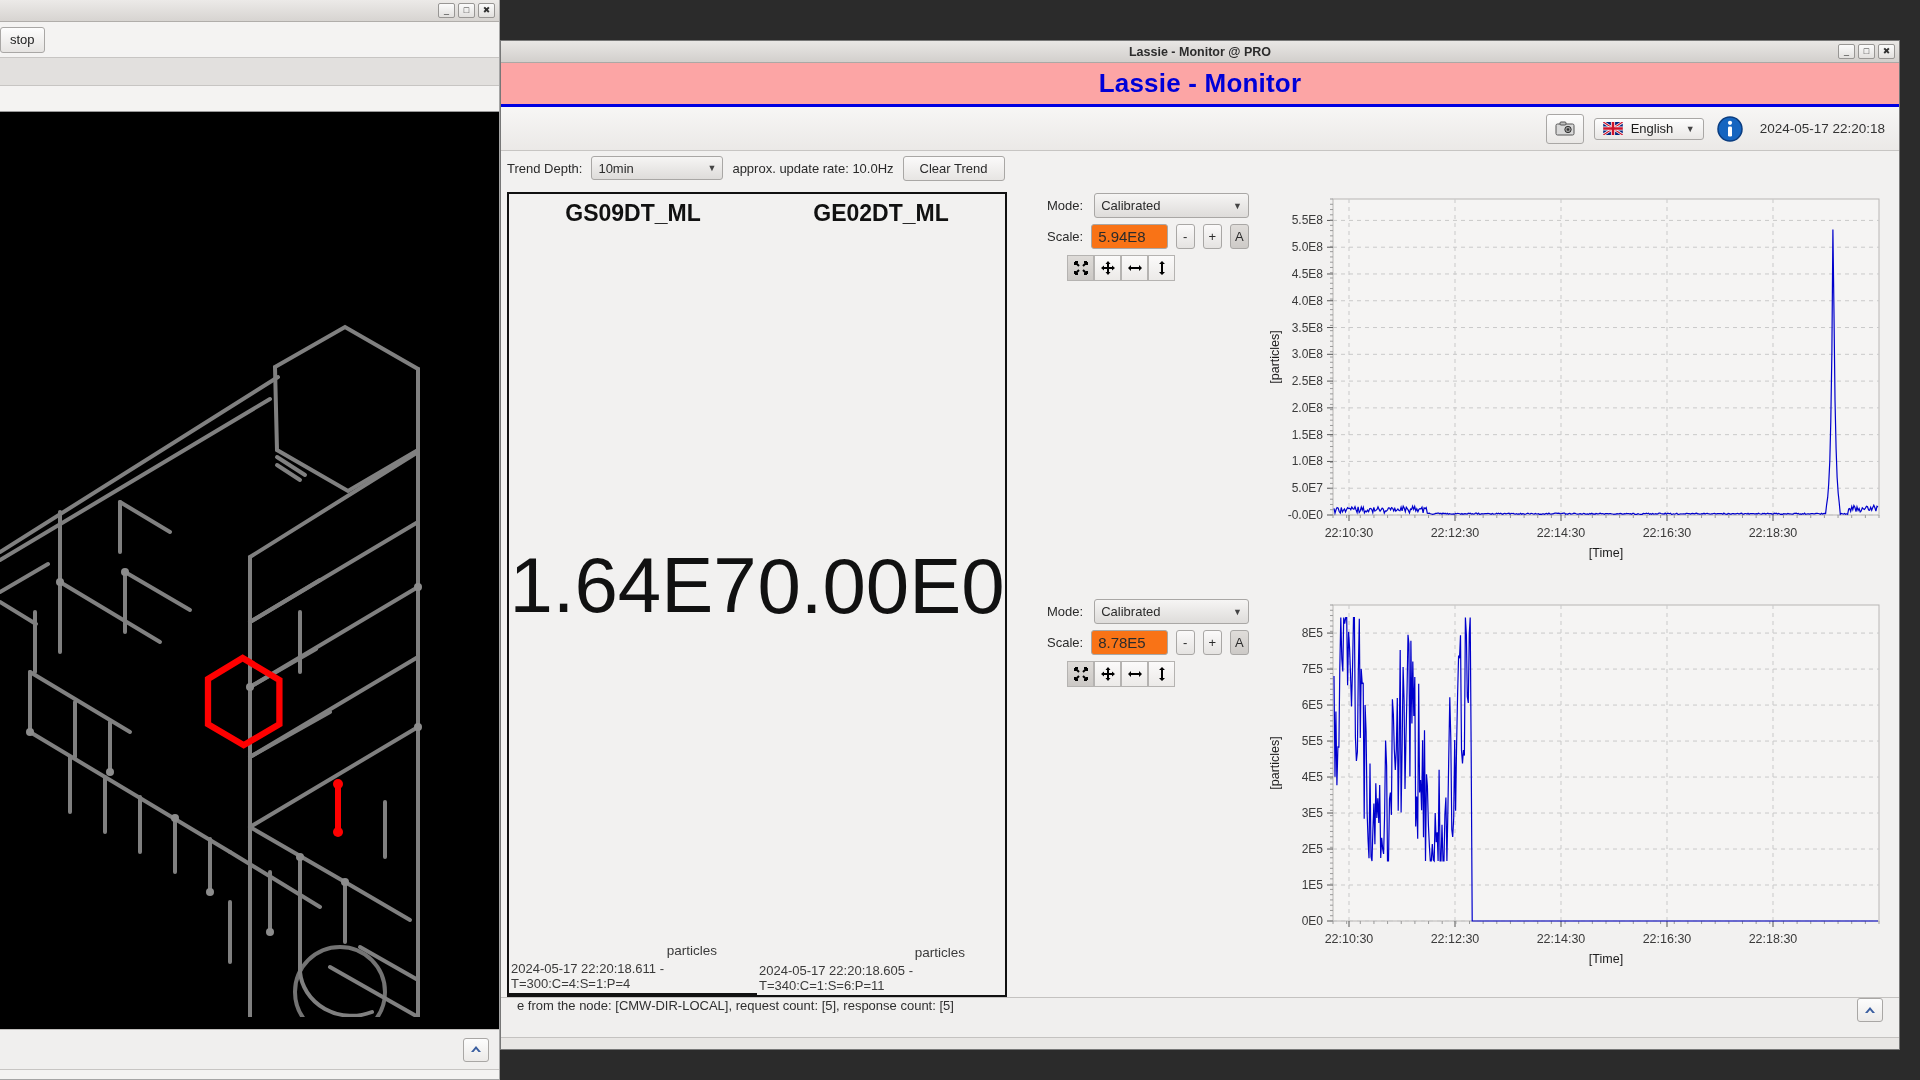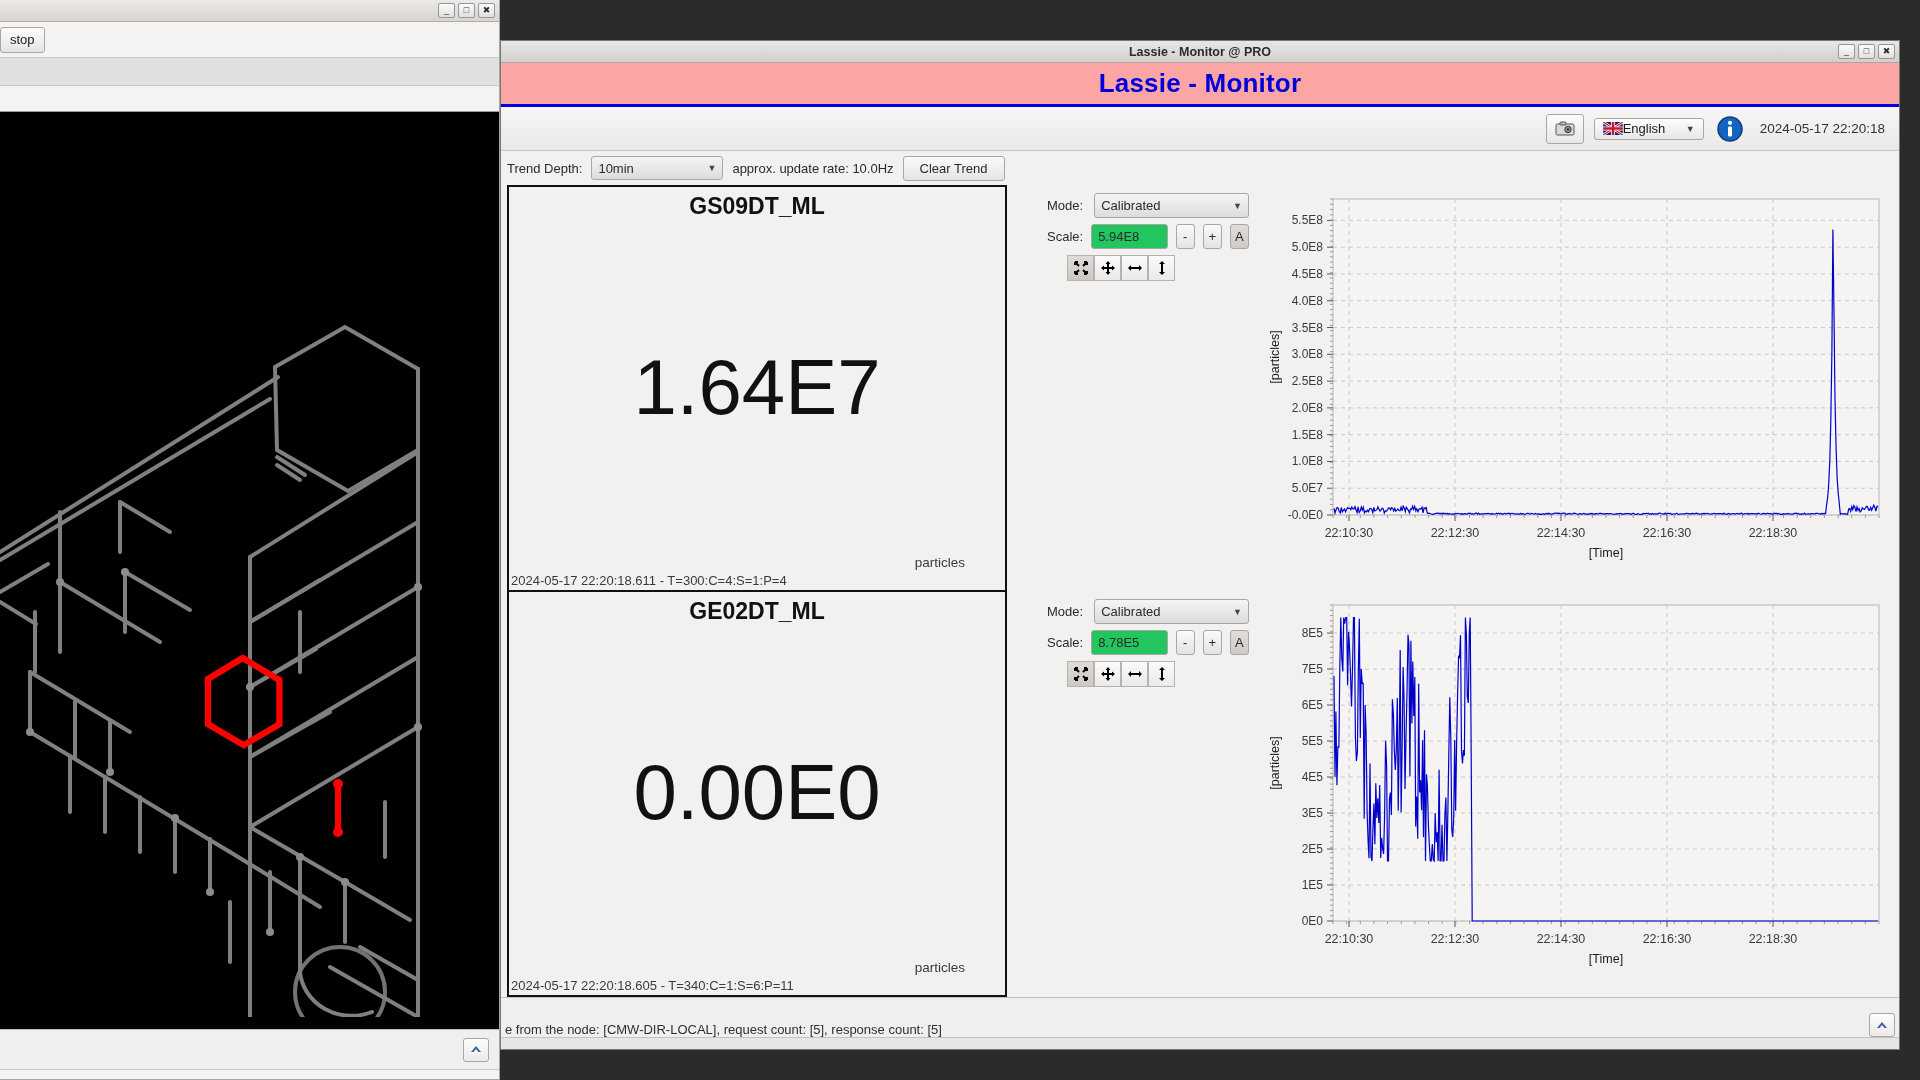--- a/index.html
+++ b/index.html
@@ -88,21 +88,21 @@
   .tb-btn {
     height: 30px; min-width: 38px; padding: 0 8px;
     background: linear-gradient(to bottom,#fdfdfd,#e9e7e5);
     border: 1px solid #a9a7a5; border-radius: 3px;
     display: flex; align-items: center; justify-content: center; gap: 6px;
   }
   .lang-combo {
     height: 22px; min-width: 110px; padding: 0 8px;
     background: linear-gradient(to bottom,#fdfdfd,#e9e7e5);
     border: 1px solid #a9a7a5; border-radius: 3px;
-    display: flex; align-items: center; gap: 0; font-size: 13px; justify-content: space-between;
+    display: flex; align-items: center; gap: 8px; font-size: 13px; justify-content: space-between;
   }
   .lang-combo .caret { margin-left: auto; }
   .info-btn {
     width: 32px; height: 32px; border-radius: 4px;
     display: flex; align-items: center; justify-content: center;
   }
   .timestamp { font-size: 13.5px; color: #333; margin-left: 4px; }
 
   .trendbar {
     height: 34px; display: flex; align-items: center; gap: 9px; padding-left: 6px;
@@ -116,63 +116,63 @@
   }
   .combo .caret { margin-left: auto; padding-left: 10px; }
   .btn {
     height: 25px; padding: 0 16px;
     background: linear-gradient(to bottom,#fbfafa,#e7e5e3);
     border: 1px solid #a9a7a5; border-radius: 3px;
     font-size: 13px; color: #2b2b2b; display: flex; align-items: center; justify-content: center;
   }
 
   .content { flex: 1; display: flex; padding: 0 0 0 6px; }
-  .left-col { width: 505px; display: flex; flex-direction: column; border: 2px solid #111; }
+  .left-col { width: 505px; display: flex; flex-direction: row; border: 2px solid #111; margin-top: 7px; }
   .mid-col { width: 250px; display: flex; flex-direction: column; }
   .right-col { flex: 1; display: flex; flex-direction: column; padding-right: 6px; }
 
   .value-panel {
     flex: 1; background: #f2f1f0; display: flex; flex-direction: column; position: relative;
   }
   .value-panel.first { border-bottom: 2px solid #111; }
   .vp-title { text-align: center; font-size: 23px; font-weight: bold; color: #111; padding-top: 6px; }
   .vp-value {
     flex: 1; display: flex; align-items: center; justify-content: center;
     font-size: 78px; color: #111; font-family: "Liberation Sans", sans-serif;
   }
   .vp-unit { text-align: right; font-size: 13.5px; color: #3a3a3a; padding-right: 40px; }
   .vp-status { font-size: 13px; color: #3a3a3a; padding: 3px 0 2px 2px; }
 
   .ctrl-block { flex: 1; padding: 8px 8px 0 8px; display: flex; flex-direction: column; gap: 6px; }
   .ctrl-row { display: flex; align-items: center; gap: 8px; }
   .ctrl-row .clbl { width: 44px; font-size: 13px; color: #2a2a2a; margin-left: 32px; }
   .mode-combo { width: 172px; height: 25px; }
   .scale-input {
-    width: 96px; height: 25px; background: #22c55e; border: 1px solid #a9a7a5;
-    border-radius: 3px; font-size: 13px; color: #2b2b2b; display: flex; align-items: center; padding-left: 6px;
+    width: 96px; height: 25px; background: #f97316; border: 1px solid #a9a7a5;
+    border-radius: 3px; font-size: 15px; color: #2b2b2b; display: flex; align-items: center; padding-left: 6px;
   }
   .sq-btn {
     width: 24px; height: 25px; background: linear-gradient(to bottom,#fbfafa,#e5e3e1);
     border: 1px solid #a9a7a5; border-radius: 3px;
     display: flex; align-items: center; justify-content: center; font-size: 13px; color: #2b2b2b;
   }
   .sq-btn.active { background: linear-gradient(to bottom,#e0ddda,#cdcac7); }
   .icon-row { display: flex; margin-left: 52px; }
   .icon-btn {
     width: 27px; height: 26px; background: linear-gradient(to bottom,#fbfafa,#eceae8);
     border: 1px solid #b5b3b1; display: flex; align-items: center; justify-content: center;
   }
   .icon-btn.pressed { background: linear-gradient(to bottom,#dedbd8,#cbc8c5); }
 
   .chart-box { flex: 1; position: relative; background: #f2f1f0; }
   .chart-box svg { display: block; }
 
   .statusbar {
     height: 40px; background: #f0efee; border-top: 1px solid #c4c2c0;
-    display: flex; align-items: flex-end; padding: 0 4px;
+    display: flex; align-items: flex-start; padding: 0 16px;
   }
   .status-text { font-size: 13px; color: #2f2f2f; white-space: nowrap; overflow: hidden; }
   .statusbar .collapse-btn { margin-left: auto; }
   .lassie-bottom-pad { height: 12px; background: #e8e6e4; border-top: 1px solid #c4c2c0; }
 
   .flag { width: 20px; height: 13px; display: block; }
 </style>
 </head>
 <body>
 

